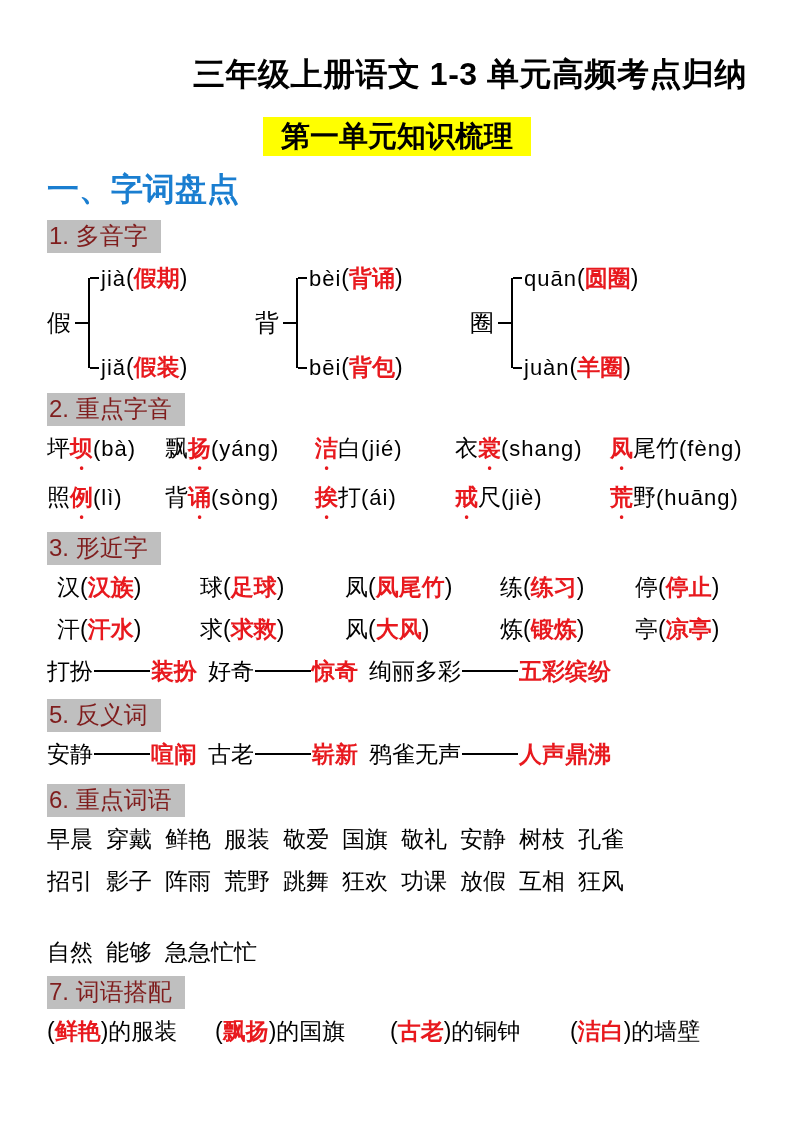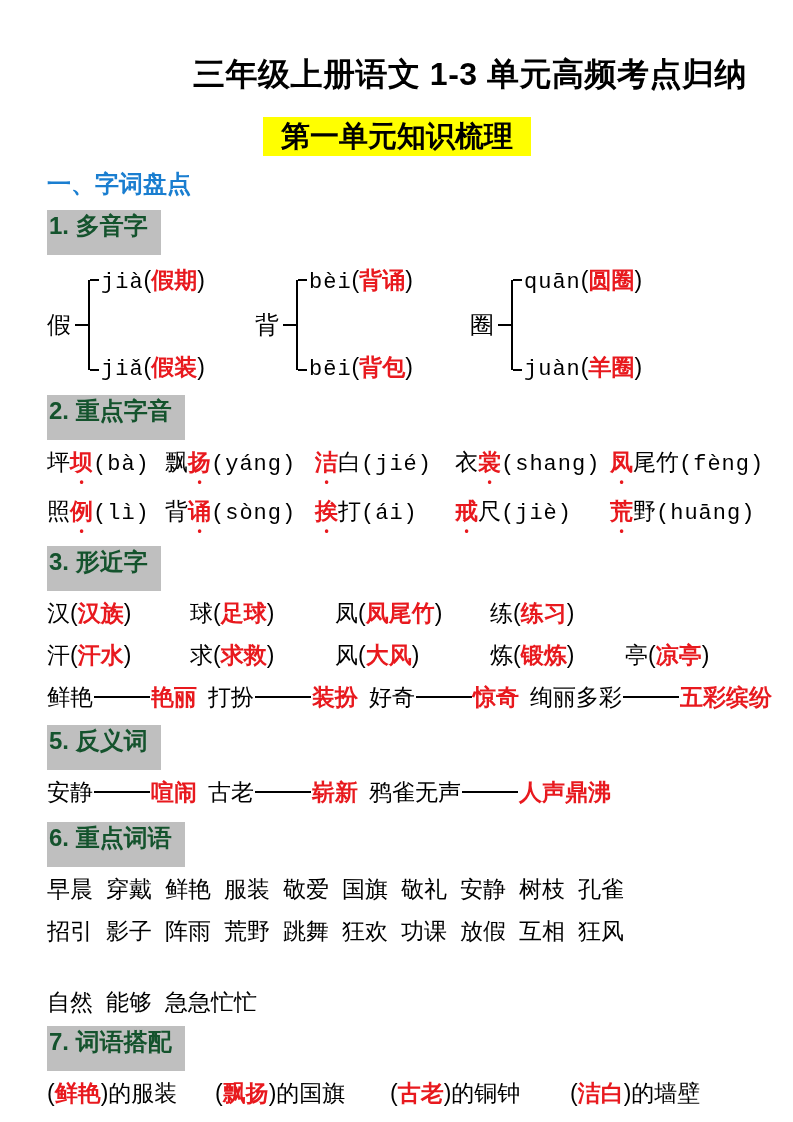--- a/index.html
+++ b/index.html
@@ -16,49 +16,49 @@
   .title{
     margin:56px 0 0;text-align:right;font-size:32px;font-weight:bold;
     letter-spacing:.5px;line-height:1.15;
   }
   .subtitle-wrap{text-align:center;margin-top:24px;}
   .subtitle{
     display:inline-block;background:var(--yellow);color:#000;
     font-size:29px;font-weight:bold;padding:2px 18px;line-height:1.2;
   }
   .blue-heading{
-    margin:14px 0 0;font-size:24px;font-weight:bold;color:var(--blue);
+    margin:14px 0 0;font-size:32px;font-weight:bold;color:var(--blue);
     line-height:1.2;
   }
   .gray-line{margin-top:12px;}
   .gray-heading{
-    display:inline-block;background:var(--gray);color:#14532d;
-    font-size:24px;font-weight:bold;line-height:1.25;padding:1px 13px 14px 2px;
+    display:inline-block;background:var(--gray);color:#7f1d1d;
+    font-size:24px;font-weight:normal;line-height:1.25;padding:1px 13px 2px 2px;
   }
   
   .poly{display:flex;margin-top:8px;height:124px;}
   .poly-group{position:relative;height:124px;}
   .poly-group.g0{width:208px}
   .poly-group.g1{width:215px}
   .poly-group.g2{flex:1}
   .pchar{position:absolute;left:0;top:50%;transform:translateY(-50%);font-size:24px;}
   .hdash{position:absolute;left:28px;top:50%;margin-top:-1px;width:13px;height:2px;background:#000;}
   .vline{position:absolute;left:41px;top:17px;bottom:17px;width:2px;background:#000;}
   .stub{position:absolute;left:43px;width:9px;height:2px;background:#000;}
   .stub.t{top:16px}
   .stub.b{bottom:16px}
   .prow{position:absolute;left:54px;white-space:nowrap;font-size:23px;line-height:34px;}
   .prow.t{top:0}
   .prow.b{bottom:0}
-  .py{font-family:Liberation Mono, monospace;font-size:22px;letter-spacing:1px;}
+  .py{font-family:Liberation Sans, sans-serif;font-size:22px;letter-spacing:1px;}
   .rw{color:var(--red);font-weight:bold;}
   
   .row{font-size:23px;line-height:40px;margin-top:2px;white-space:nowrap;}
   .grid-ziyin{display:grid;grid-template-columns:118px 150px 140px 155px auto;}
-  .grid-xjz{display:grid;grid-template-columns:143px 145px 155px 135px auto;}
+  .grid-xjz{display:grid;grid-template-columns:143px 145px 155px 135px auto;margin-left:10px;}
   .grid-dapei{display:grid;grid-template-columns:168px 175px 180px auto;}
   .em{
     color:var(--red);font-weight:bold;
     -webkit-text-emphasis:filled dot var(--red);
     -webkit-text-emphasis-position:under;
     text-emphasis:filled dot var(--red);
     text-emphasis-position:under right;
   }
   .pairs{display:flex;}
   .pair{margin-right:11px;white-space:nowrap;}
@@ -133,31 +133,31 @@
     </div>
 
   <div class="gray-line mt8">
     <span class="gray-heading">3.  形近字</span>
   </div>
   <div class="row grid-xjz">
       <span><span>汉</span><span>(</span><span class="rw">汉族</span><span>)</span></span>
       <span><span>球</span><span>(</span><span class="rw">足球</span><span>)</span></span>
       <span><span>凤</span><span>(</span><span class="rw">凤尾竹</span><span>)</span></span>
       <span><span>练</span><span>(</span><span class="rw">练习</span><span>)</span></span>
+      <span><span>停</span><span>(</span><span class="rw">停止</span><span>)</span></span>
     </div>
   <div class="row grid-xjz">
       <span><span>汗</span><span>(</span><span class="rw">汗水</span><span>)</span></span>
       <span><span>求</span><span>(</span><span class="rw">求救</span><span>)</span></span>
       <span><span>风</span><span>(</span><span class="rw">大风</span><span>)</span></span>
       <span><span>炼</span><span>(</span><span class="rw">锻炼</span><span>)</span></span>
       <span><span>亭</span><span>(</span><span class="rw">凉亭</span><span>)</span></span>
     </div>
 
   <div class="row pairs">
-      <span class="pair"><span>鲜艳</span><span class="dash"></span><span class="rw">艳丽</span></span>
       <span class="pair"><span>打扮</span><span class="dash"></span><span class="rw">装扮</span></span>
       <span class="pair"><span>好奇</span><span class="dash"></span><span class="rw">惊奇</span></span>
       <span class="pair"><span>绚丽多彩</span><span class="dash"></span><span class="rw">五彩缤纷</span></span>
     </div>
 
   <div class="gray-line mt8">
     <span class="gray-heading">5. 反义词</span>
   </div>
   <div class="row pairs">
       <span class="pair"><span>安静</span><span class="dash"></span><span class="rw">喧闹</span></span>

